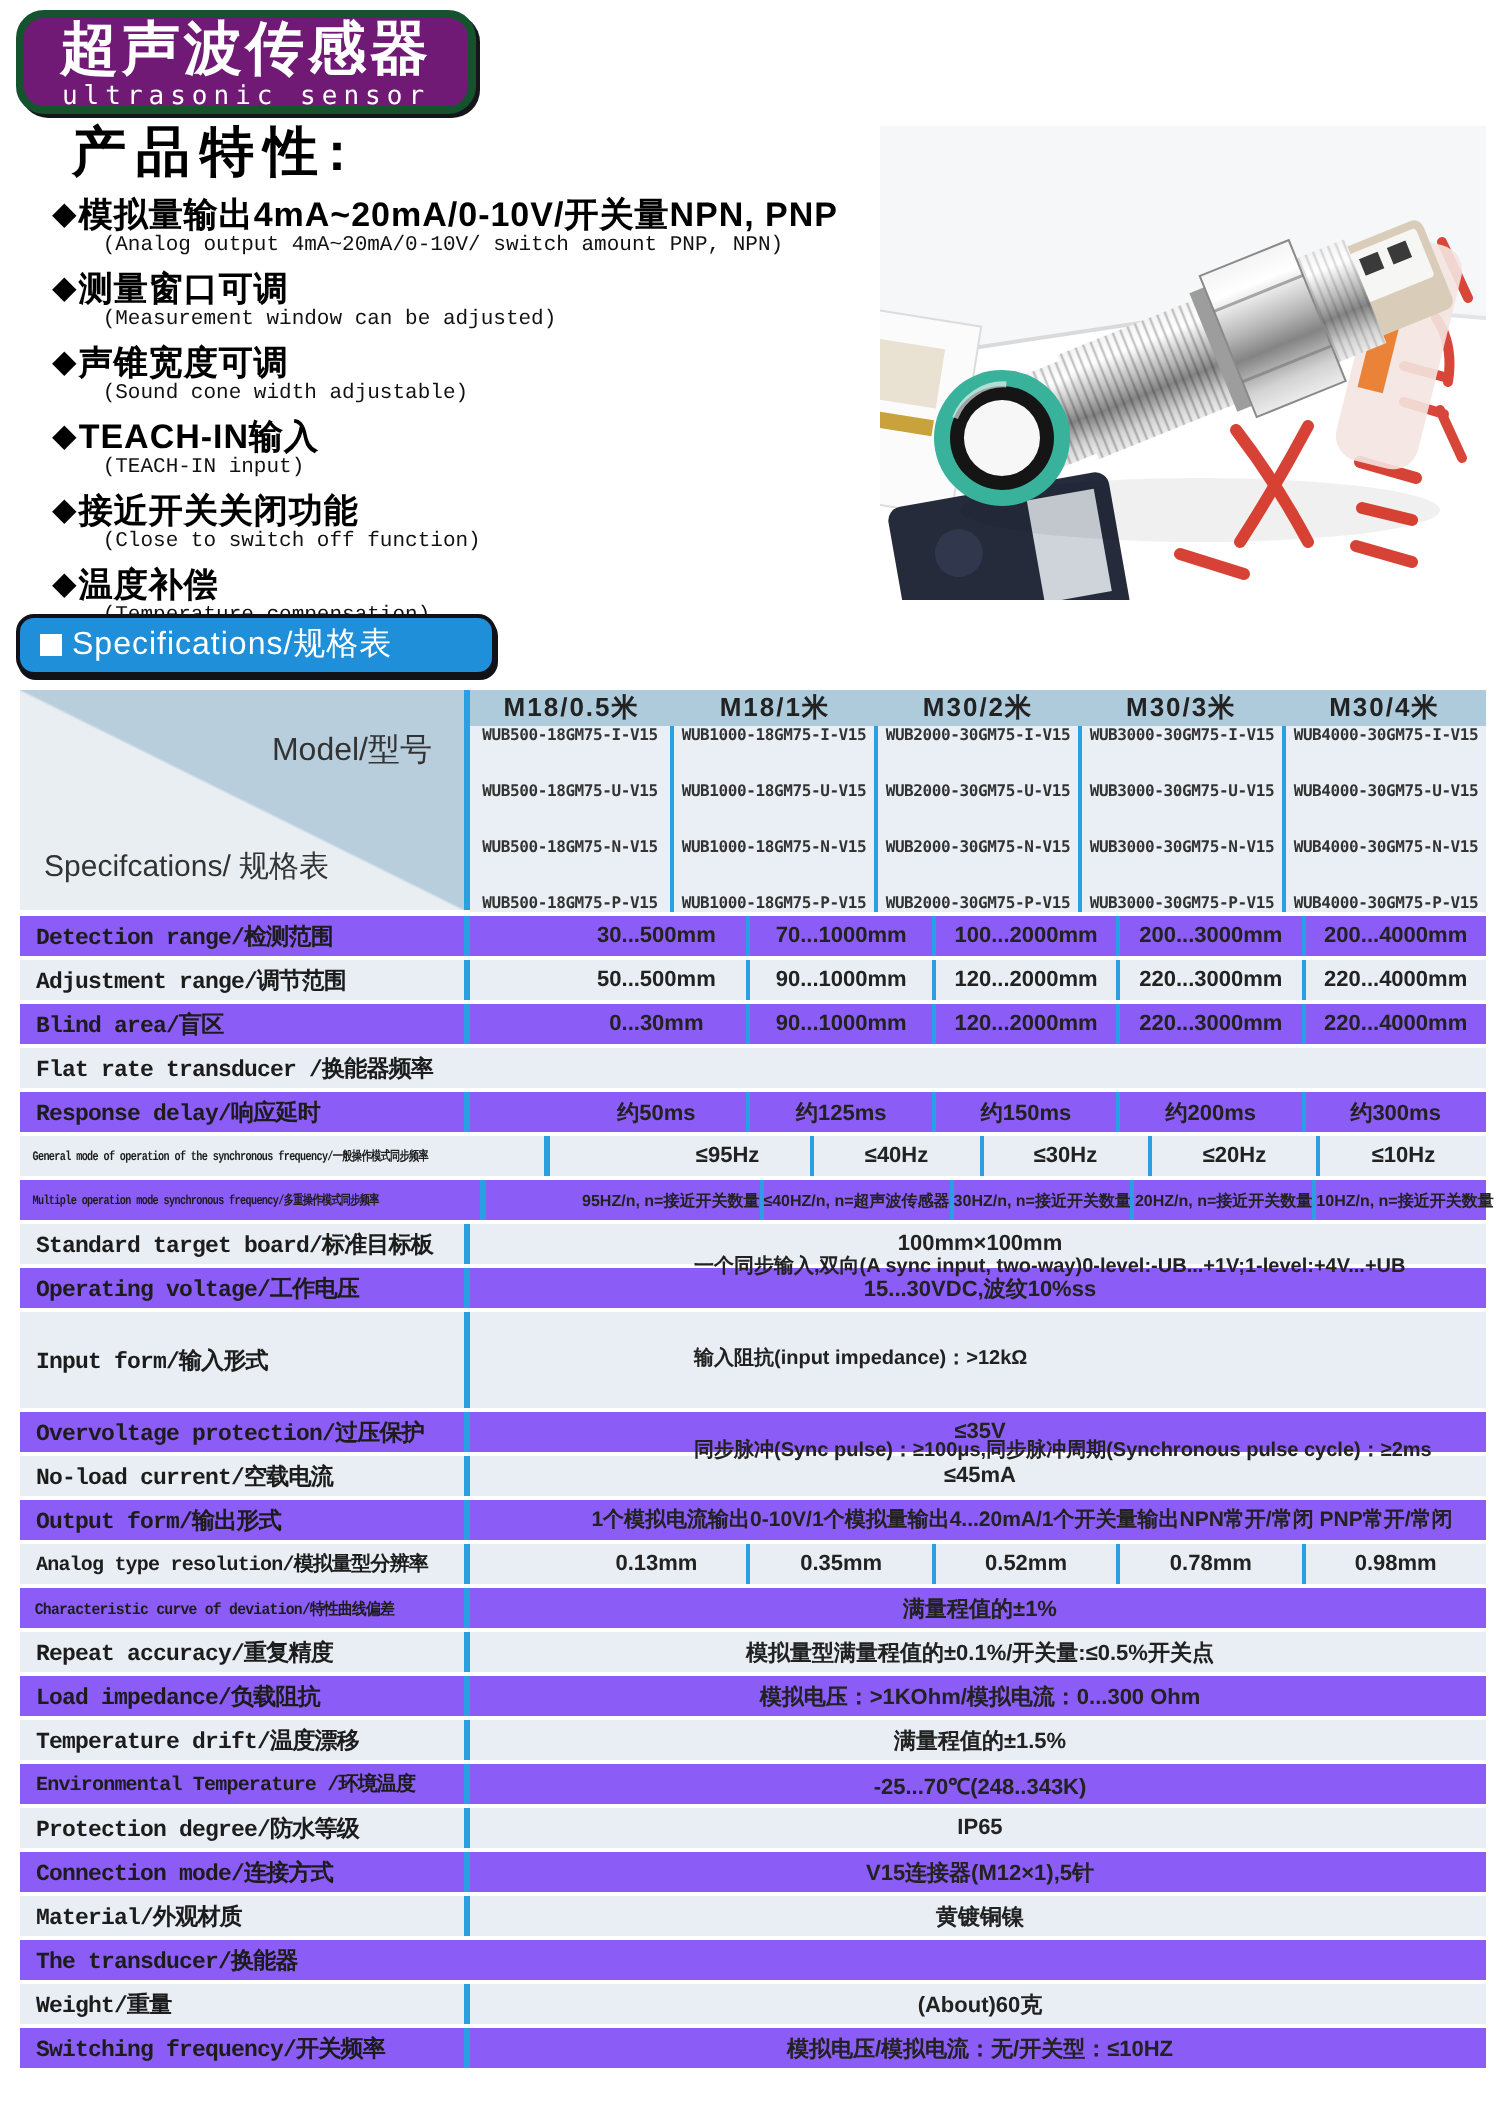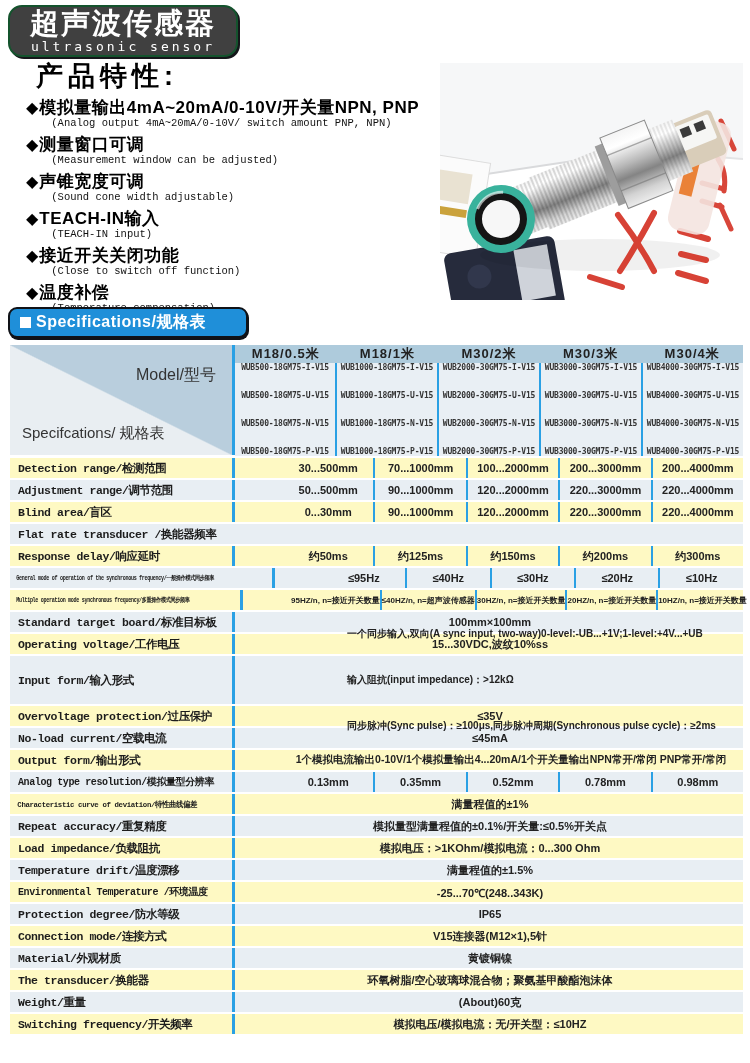--- a/index.html
+++ b/index.html
@@ -1,59 +1,59 @@
 <!DOCTYPE html>
 <html><head>
 <meta charset="utf-8">
 <style>
   html,body{margin:0;padding:0;background:#ffffff;}
   body{width:750px;height:1063px;position:relative;font-family:"Liberation Sans",sans-serif;overflow:hidden;}
 
   
-  .badge{position:absolute;left:8px;top:5px;width:230px;height:52px;background:#404040;
-         border:2px solid #14532d;border-radius:14px;box-shadow:2px 2px 0 #15161a;box-sizing:border-box;}
+  .badge{position:absolute;left:8px;top:5px;width:230px;height:52px;background:#701a75;
+         border:4px solid #14532d;border-radius:14px;box-shadow:2px 2px 0 #15161a;box-sizing:border-box;}
   .badge-zh{font-weight:700;font-size:29px;color:#fff;text-align:center;letter-spacing:2px;line-height:33px;}
   .badge-en{font-family:"DejaVu Sans Mono",monospace;font-size:13px;color:#fff;text-align:center;letter-spacing:3px;line-height:13px;}
 
   
   .features-heading{position:absolute;left:36px;top:58px;font-size:27px;font-weight:700;color:#000;letter-spacing:5px;}
   .features{position:absolute;left:26px;top:98px;width:410px;}
   .feat{display:flex;margin-bottom:6px;}
   .fd{font-size:16px;line-height:20px;color:#000;margin-right:1px;}
   .ft{display:block;}
   .fzh{display:block;font-weight:700;font-size:17px;color:#000;letter-spacing:0.5px;line-height:20px;}
   .fen{display:block;font-family:"Liberation Mono",monospace;font-size:10.5px;color:#111;margin-left:12px;line-height:11px;}
 
   
   .photo{position:absolute;left:440px;top:63px;width:303px;height:237px;background:#fff;overflow:hidden;}
 
   
   .spec-badge{position:absolute;left:8px;top:307px;width:240px;height:31px;background:#1f8fd9;
               border:2px solid #101217;border-radius:9px;box-shadow:1px 2px 0 #101217;
               display:flex;align-items:center;padding-left:10px;box-sizing:border-box;}
   .sq{width:11px;height:11px;background:#fff;margin-right:5px;flex:0 0 11px;}
-  .spec-badge-label{font-weight:700;font-size:16px;color:#fff;letter-spacing:0.5px;}
+  .spec-badge-label{font-weight:400;font-size:16px;color:#fff;letter-spacing:0.5px;}
 
   
   .table{position:absolute;left:10px;top:345px;width:733px;}
   .thead{display:flex;height:110px;border-bottom:3px solid #fff;}
   .corner{flex:0 0 222px;position:relative;background:linear-gradient(to top right,#e9eef2 49.6%,#b9cedd 50.3%);text-align:right;}
   .corner-top{position:absolute;right:16px;top:20px;font-size:16px;color:#333;}
   .corner-bottom{position:absolute;left:12px;bottom:12px;font-size:15px;color:#333;}
   .thead-right{flex:1;display:flex;flex-direction:column;border-left:3px solid #2aa0e4;}
   .cols{height:31px;background:#aecbdc;display:flex;}
   .col-h{flex:1;display:flex;align-items:center;justify-content:center;font-weight:700;font-size:13px;color:#222;letter-spacing:1px;}
   .models{flex:1;background:#e9eff4;display:flex;}
   .mcol{flex:1;display:flex;flex-direction:column;justify-content:center;align-items:center;gap:19px;}
   .mcol + .mcol{border-left:2px solid #2aa0e4;}
   .mline{font-family:"DejaVu Sans Mono",monospace;font-size:8px;font-weight:600;color:#333;letter-spacing:-0.2px;white-space:nowrap;}
 
   .trow{display:flex;height:20px;border-bottom:2px solid #fff;}
   .trow.tall{height:48px;}
-  .trow.dark{background:#fef9c3;}
+  .trow.dark{background:#8b5cf6;}
   .trow.light{background:#e8eef3;}
   .tlabel{flex:0 0 222px;display:flex;align-items:center;padding-left:8px;box-sizing:border-box;
           font-family:"Liberation Mono",monospace;font-weight:600;font-size:11.5px;color:#1c1c1c;
           letter-spacing:-0.4px;white-space:nowrap;overflow:visible;}
   .tlabel.m{font-size:10px;}
   .tlabel.s{font-size:6.5px;transform:scaleX(0.78);transform-origin:left center;}
   .tlabel.s2{font-size:8px;transform:scaleX(0.92);transform-origin:left center;}
   .tvals{flex:1;display:flex;border-left:3px solid #2aa0e4;min-width:0;padding-left:48px;}
   .vcell{flex:1;display:flex;align-items:center;justify-content:center;
          font-size:11px;font-weight:600;color:#222;white-space:nowrap;}
@@ -396,23 +396,20 @@
         </div>
       </div>
       <div class="trow light">
         <div class="tlabel">Material/外观材质</div>
         <div class="tvals">
           <div class="vmerge">黄镀铜镍</div>
         </div>
       </div>
       <div class="trow dark">
         <div class="tlabel">The transducer/换能器</div>
-        <div class="tvals">
-          <div class="vmerge">环氧树脂/空心玻璃球混合物；聚氨基甲酸酯泡沫体</div>
-        </div>
       </div>
       <div class="trow light">
         <div class="tlabel">Weight/重量</div>
         <div class="tvals">
           <div class="vmerge">(About)60克</div>
         </div>
       </div>
       <div class="trow dark">
         <div class="tlabel">Switching frequency/开关频率</div>
         <div class="tvals">

